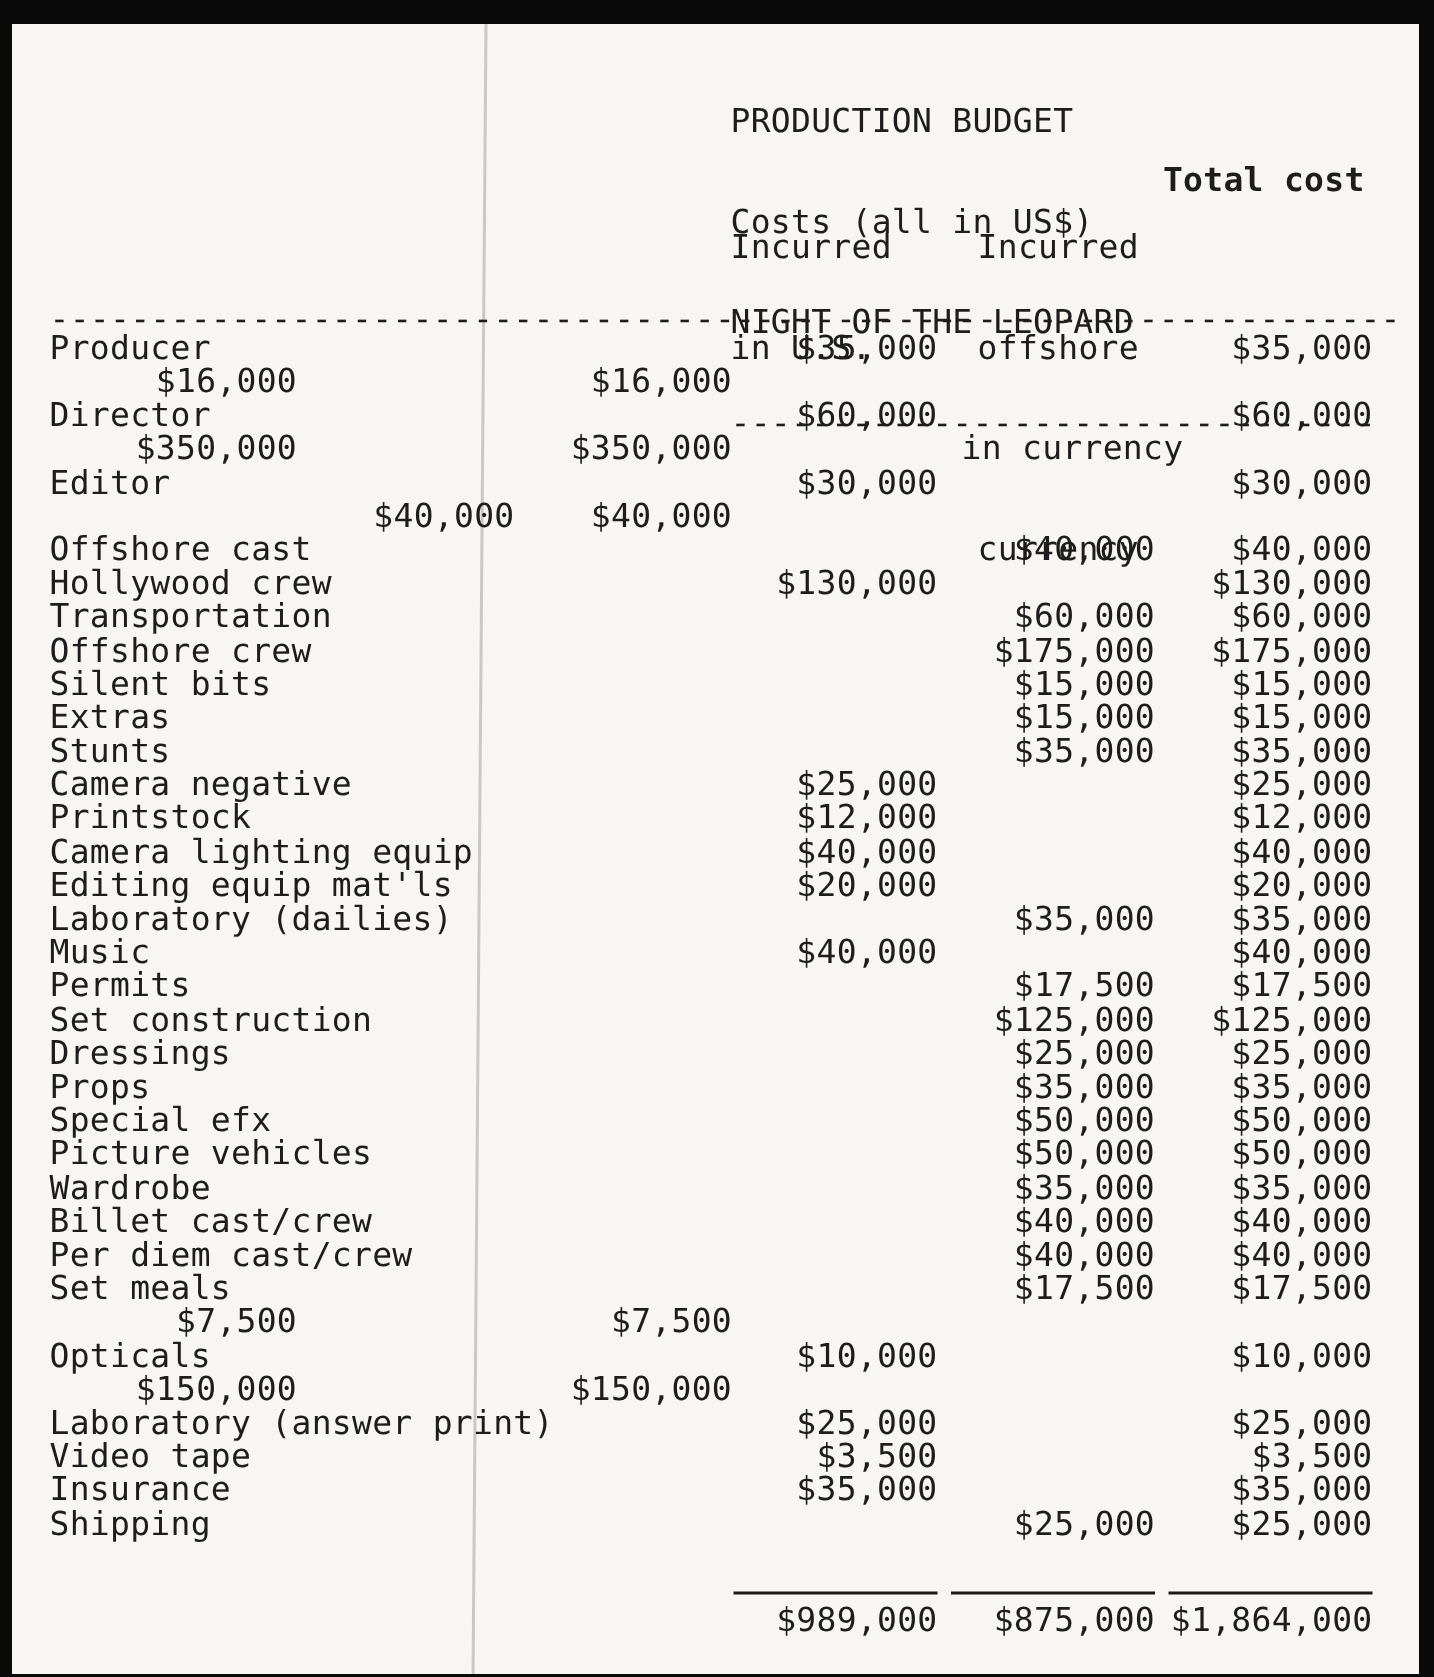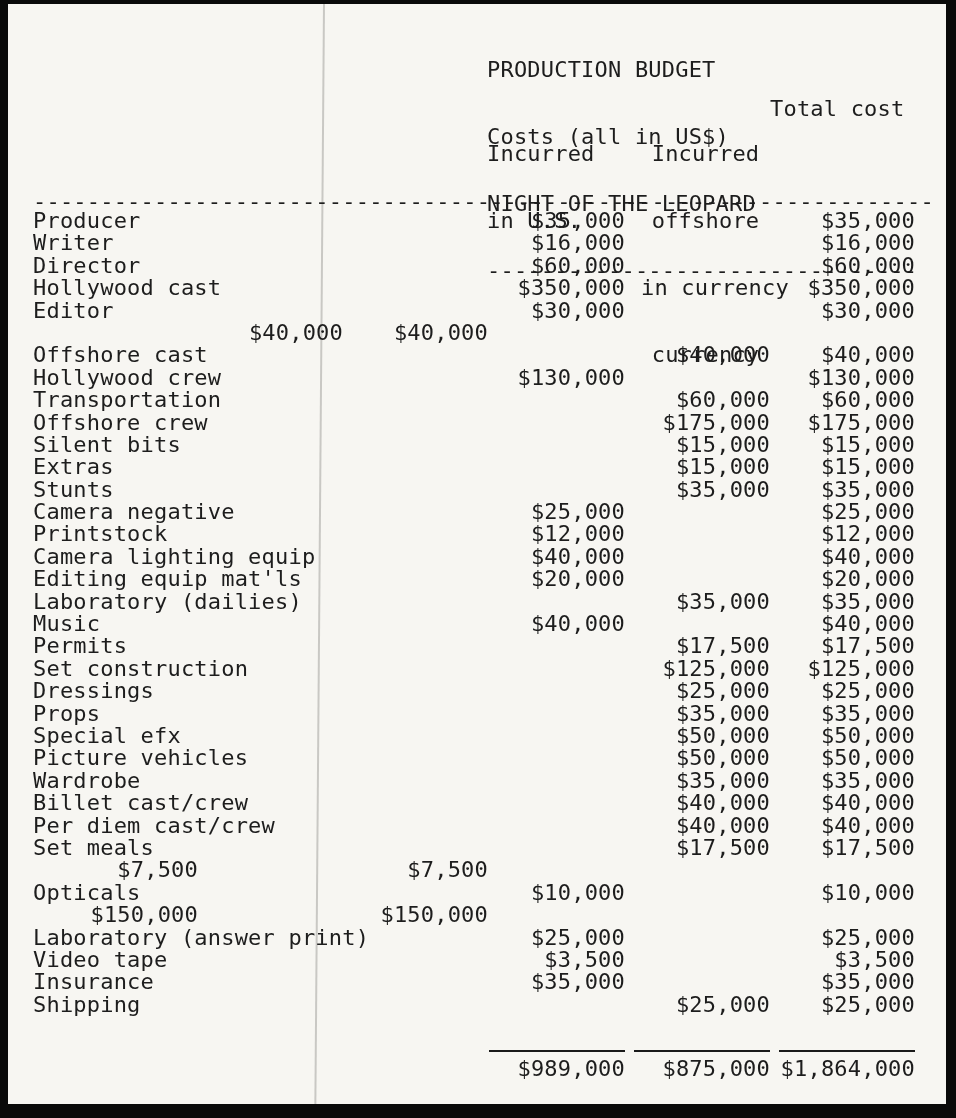--- a/index.html
+++ b/index.html
@@ -5,21 +5,21 @@
   html, body { margin: 0; padding: 0; background: #000; }
   .frame {
     position: relative;
     width: 956px;
     height: 1118px;
     background: #0a0a0a;
     overflow: hidden;
   }
   .page {
     position: absolute;
-    left: 8px; top: 4px;
+    left: 8px; top: 16px;
     width: 938px; height: 1100px;
     background: #f7f6f2;
     overflow: hidden;
     font-family: "DejaVu Sans Mono", "Liberation Mono", monospace;
     font-size: 22px;
     line-height: 22.4px;
     color: #1d1d1d;
     letter-spacing: 0.2px;
   }
   .fold-line {
@@ -53,21 +53,21 @@
     width: 882px;
   }
   .r { display: flex; height: 22.4px; }
   .cell { box-sizing: border-box; white-space: pre; }
   .label { width: 427px; text-align: left; }
   .c1 { width: 165px; text-align: right; }
   .c2 { width: 145px; text-align: right; }
   .c3 { width: 145px; text-align: right; }
   .hc1 { width: 165px; text-align: left; padding-left: 27px; }
   .hc2 { width: 145px; text-align: center; padding-left: 16px; }
-  .hc3 { width: 145px; text-align: left; }
+  .hc3 { width: 145px; text-align: center; font-weight: bold; }
   .totals-rules {
     position: absolute;
     left: 25px; top: 1030px;
     width: 882px;
     display: flex;
     height: 10px;
   }
   .rule-mark {
     display: inline-block;
     width: 136px;
@@ -116,35 +116,33 @@
 
     <div class="tbody">
   <div class="r">
     <div class="cell label">Producer</div>
     <div class="cell c1">$35,000</div>
     <div class="cell c2"></div>
     <div class="cell c3">$35,000</div>
   </div>
 
   <div class="r">
-    <div class="cell label">Writer</div>
     <div class="cell c1">$16,000</div>
     <div class="cell c2"></div>
     <div class="cell c3">$16,000</div>
   </div>
 
   <div class="r">
     <div class="cell label">Director</div>
     <div class="cell c1">$60,000</div>
     <div class="cell c2"></div>
     <div class="cell c3">$60,000</div>
   </div>
 
   <div class="r">
-    <div class="cell label">Hollywood cast</div>
     <div class="cell c1">$350,000</div>
     <div class="cell c2"></div>
     <div class="cell c3">$350,000</div>
   </div>
 
   <div class="r">
     <div class="cell label">Editor</div>
     <div class="cell c1">$30,000</div>
     <div class="cell c2"></div>
     <div class="cell c3">$30,000</div>

